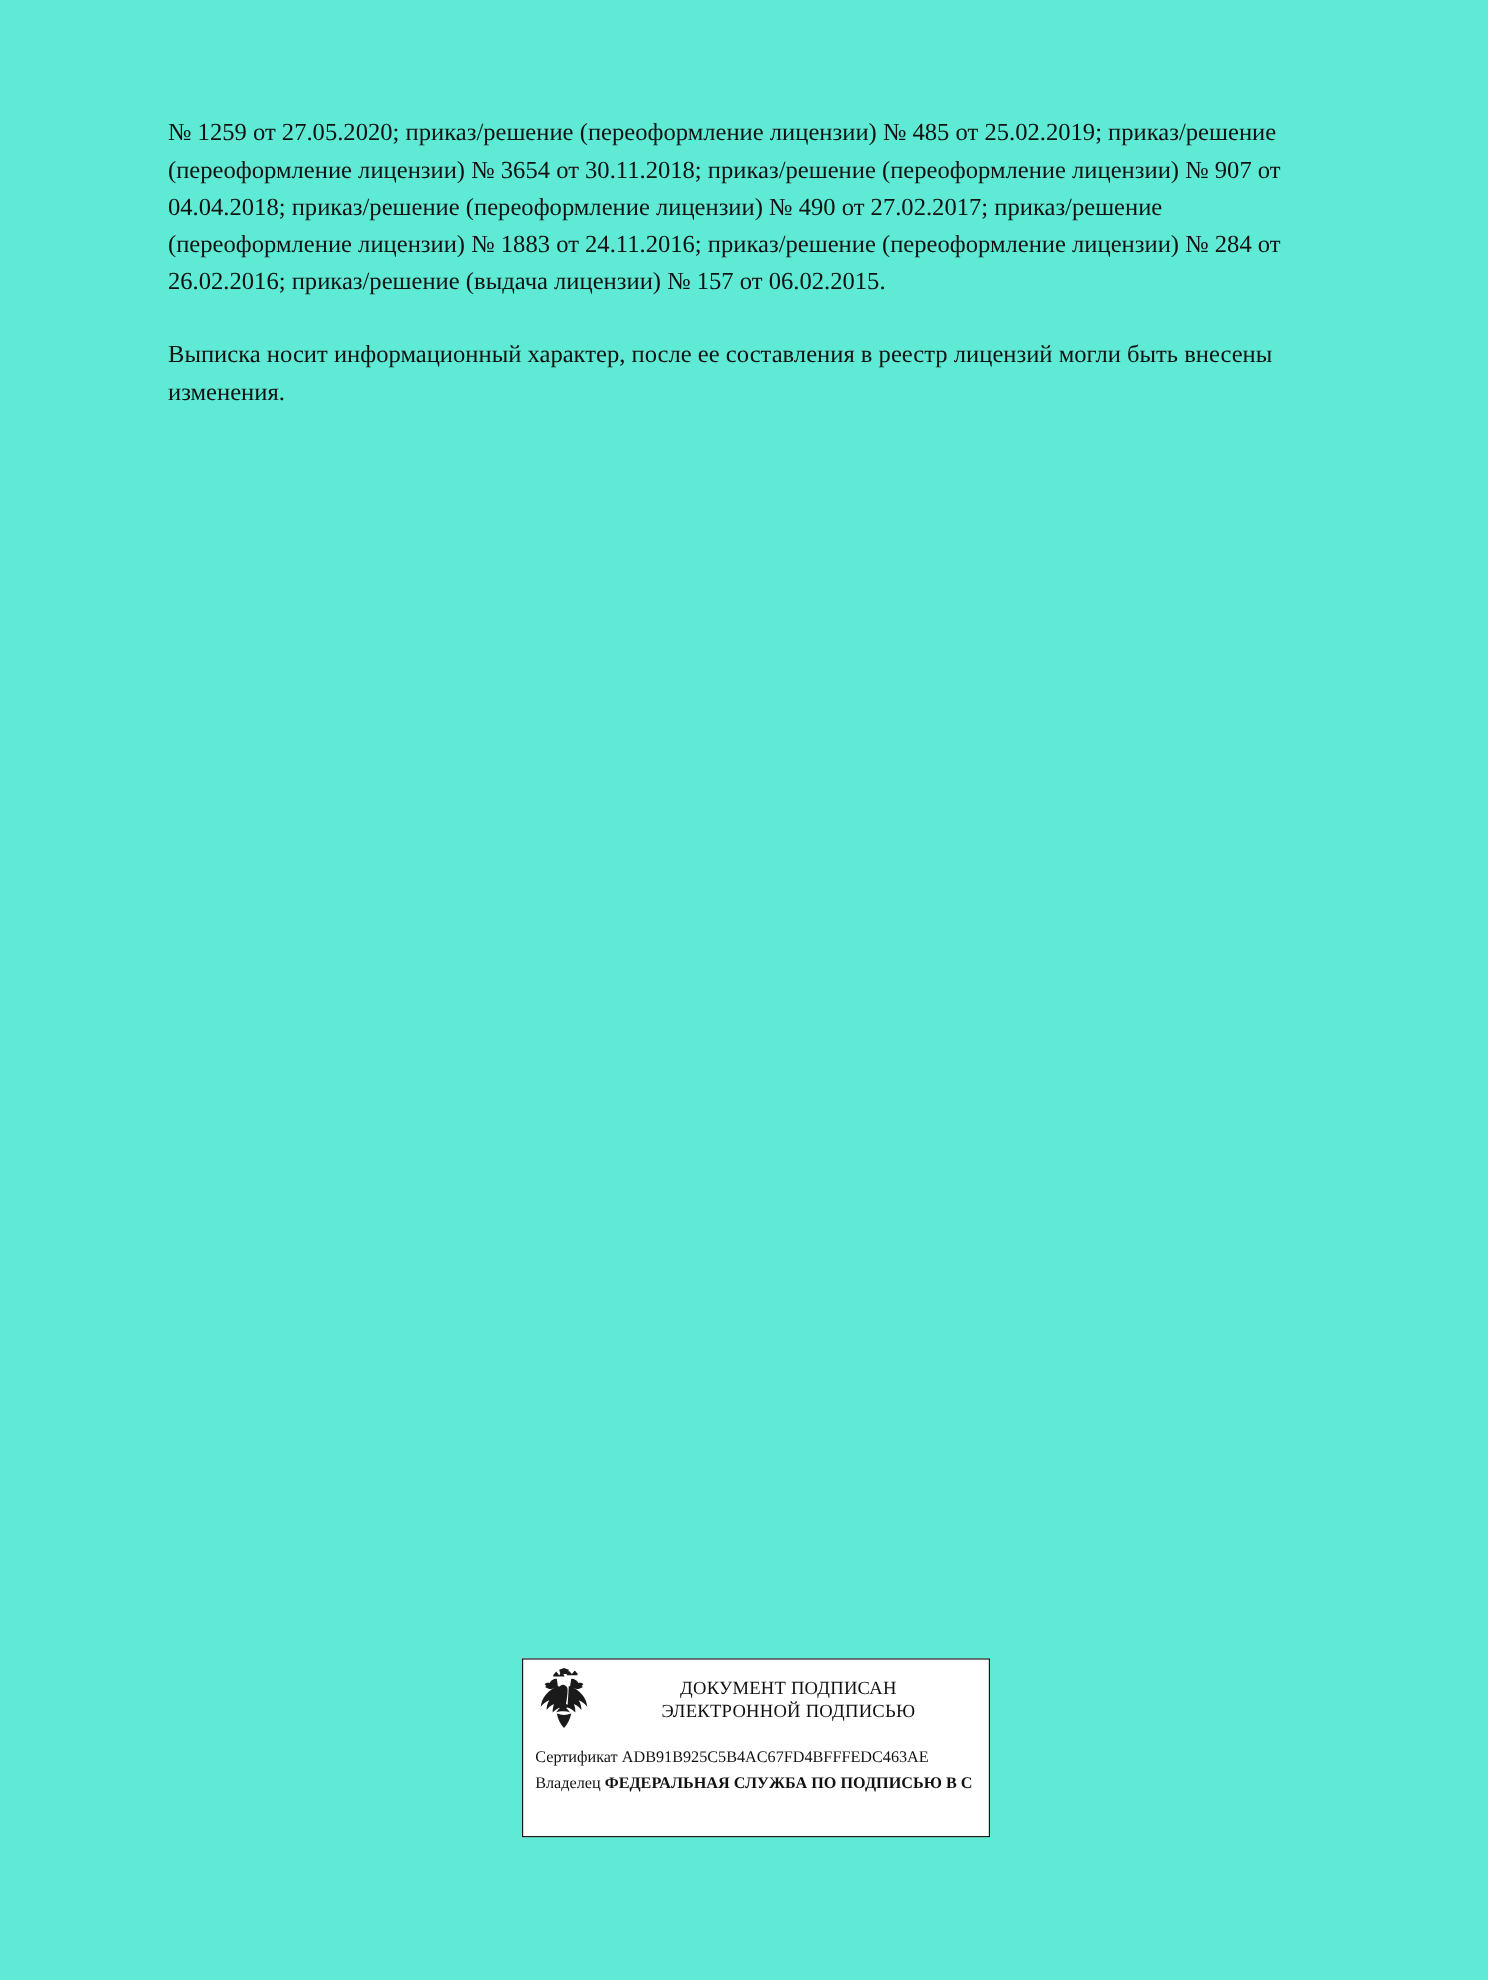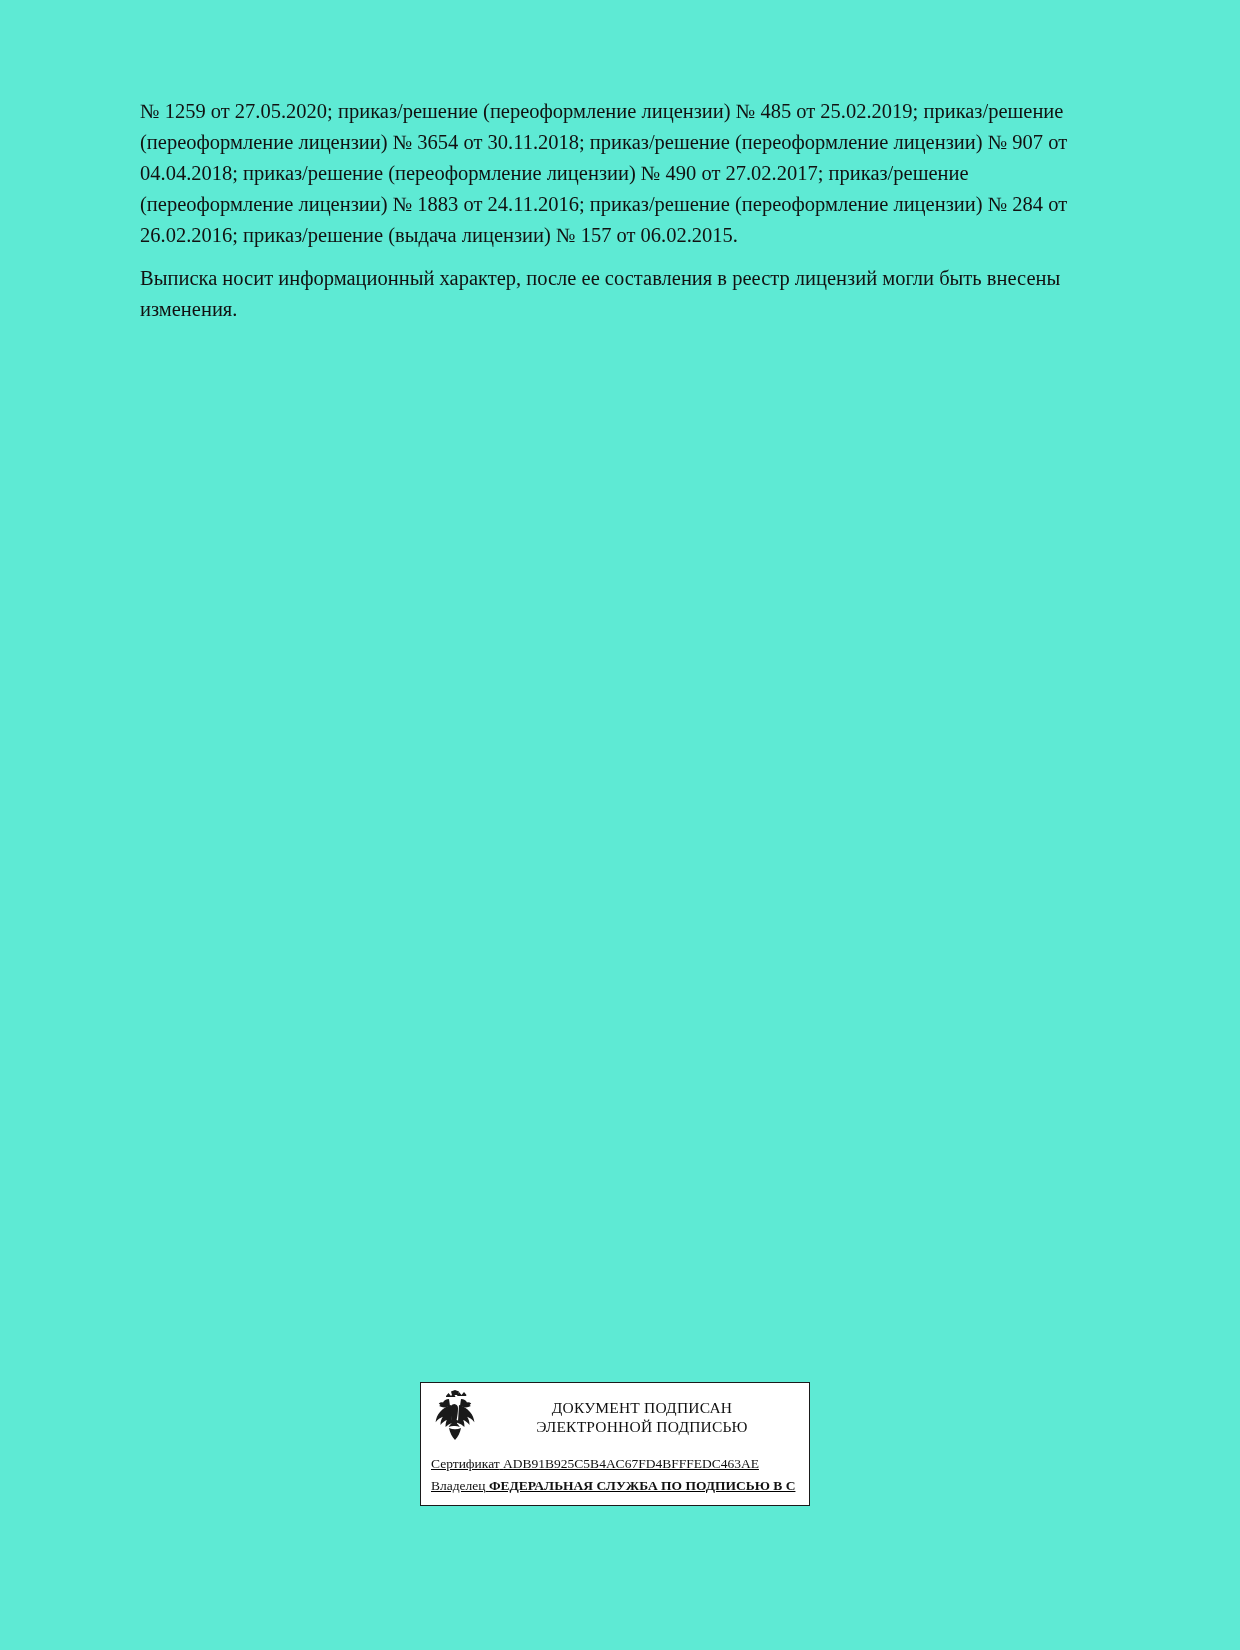--- a/index.html
+++ b/index.html
@@ -24,29 +24,29 @@
   }
   .para {
     font-family: "Liberation Serif", serif;
     font-size: 20.5px;
     line-height: 31px;
     text-align: left;
     color: #111111;
     margin: 0 0 0 0;
   }
   .para + .para {
-    margin-top: 12px;
+    margin-top: 30px;
   }
   
   .stamp {
     position: absolute;
-    left: 420px;
+    left: 435px;
     top: 1382px;
     width: 390px;
-    height: 124px;
+    height: 149px;
     border: 1.5px solid #1a1a1a;
     background: #ffffff;
     box-sizing: border-box;
     overflow: hidden;
   }
   .stamp-top {
     display: flex;
     flex-direction: row;
     align-items: center;
     padding: 8px 6px 2px 8px;
@@ -65,21 +65,20 @@
     text-align: center;
     font-family: "Liberation Serif", serif;
     font-size: 15.5px;
     line-height: 19px;
     letter-spacing: 0.2px;
     color: #111;
     padding-right: 6px;
   }
   .stamp-lines {
     padding: 8px 0 0 10px;
-    text-decoration: underline;
   }
   .stamp-line {
     font-family: "Liberation Serif", serif;
     font-size: 13.5px;
     line-height: 22px;
     color: #111;
     white-space: nowrap;
   }
   .stamp-line b {
     font-weight: bold;

